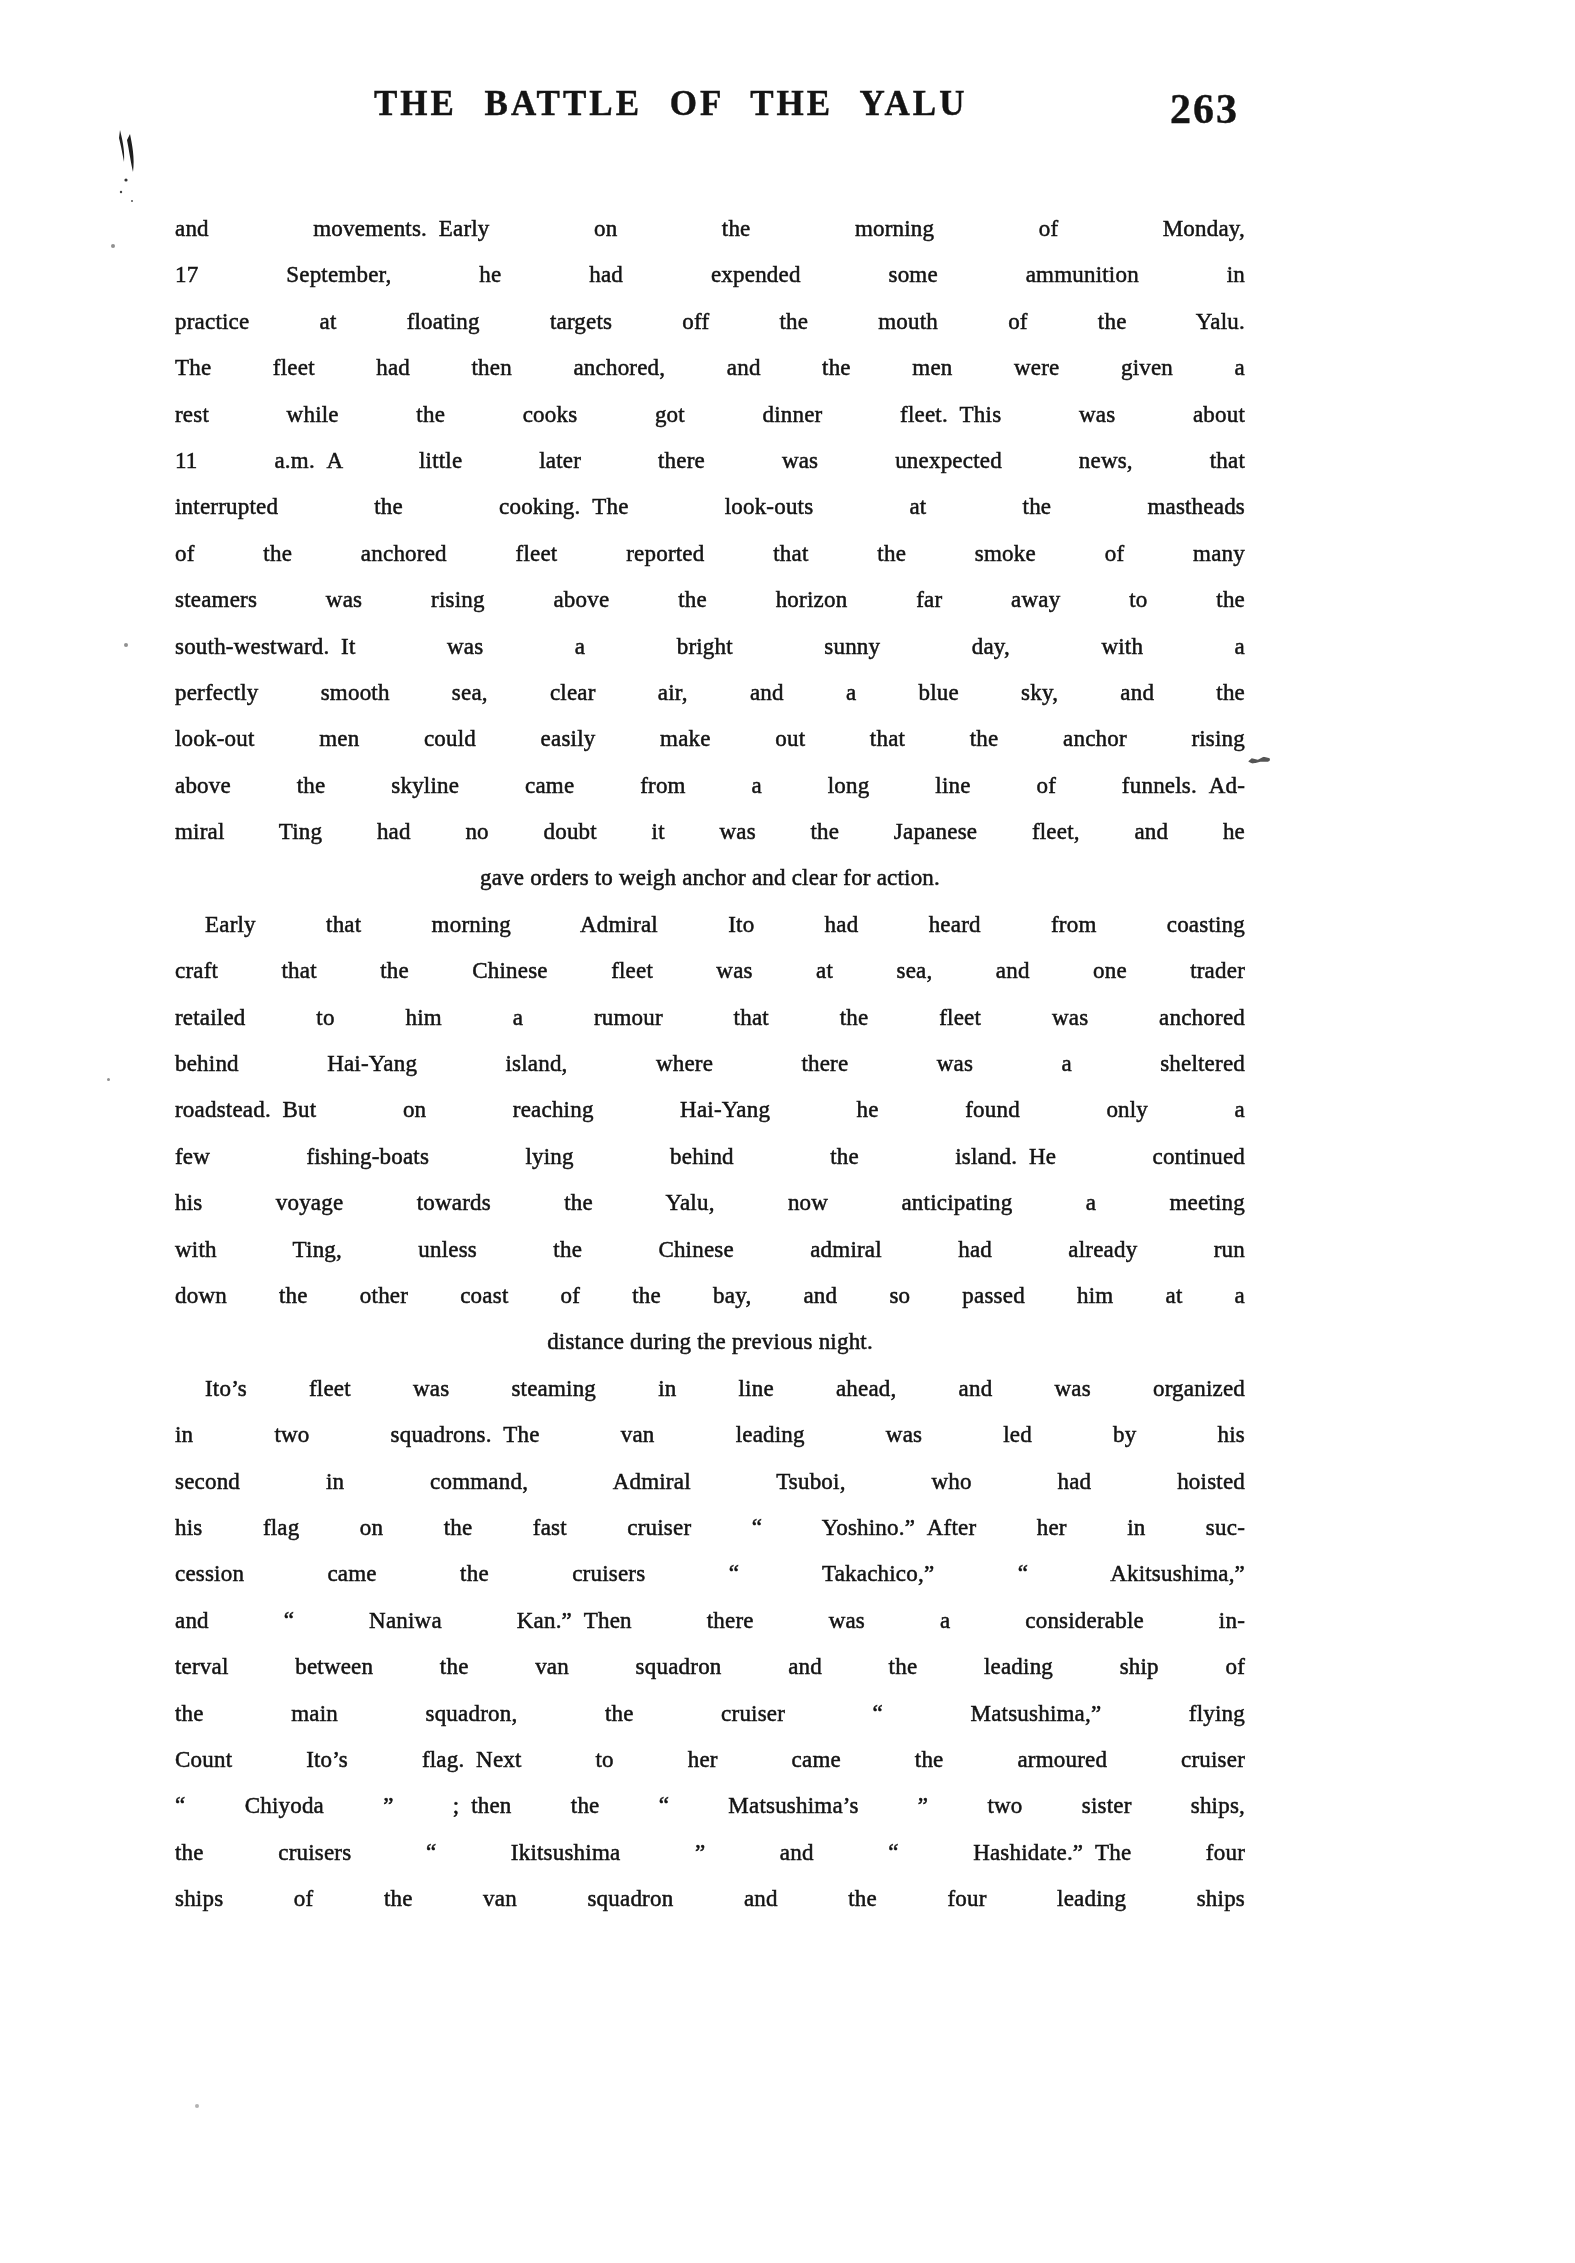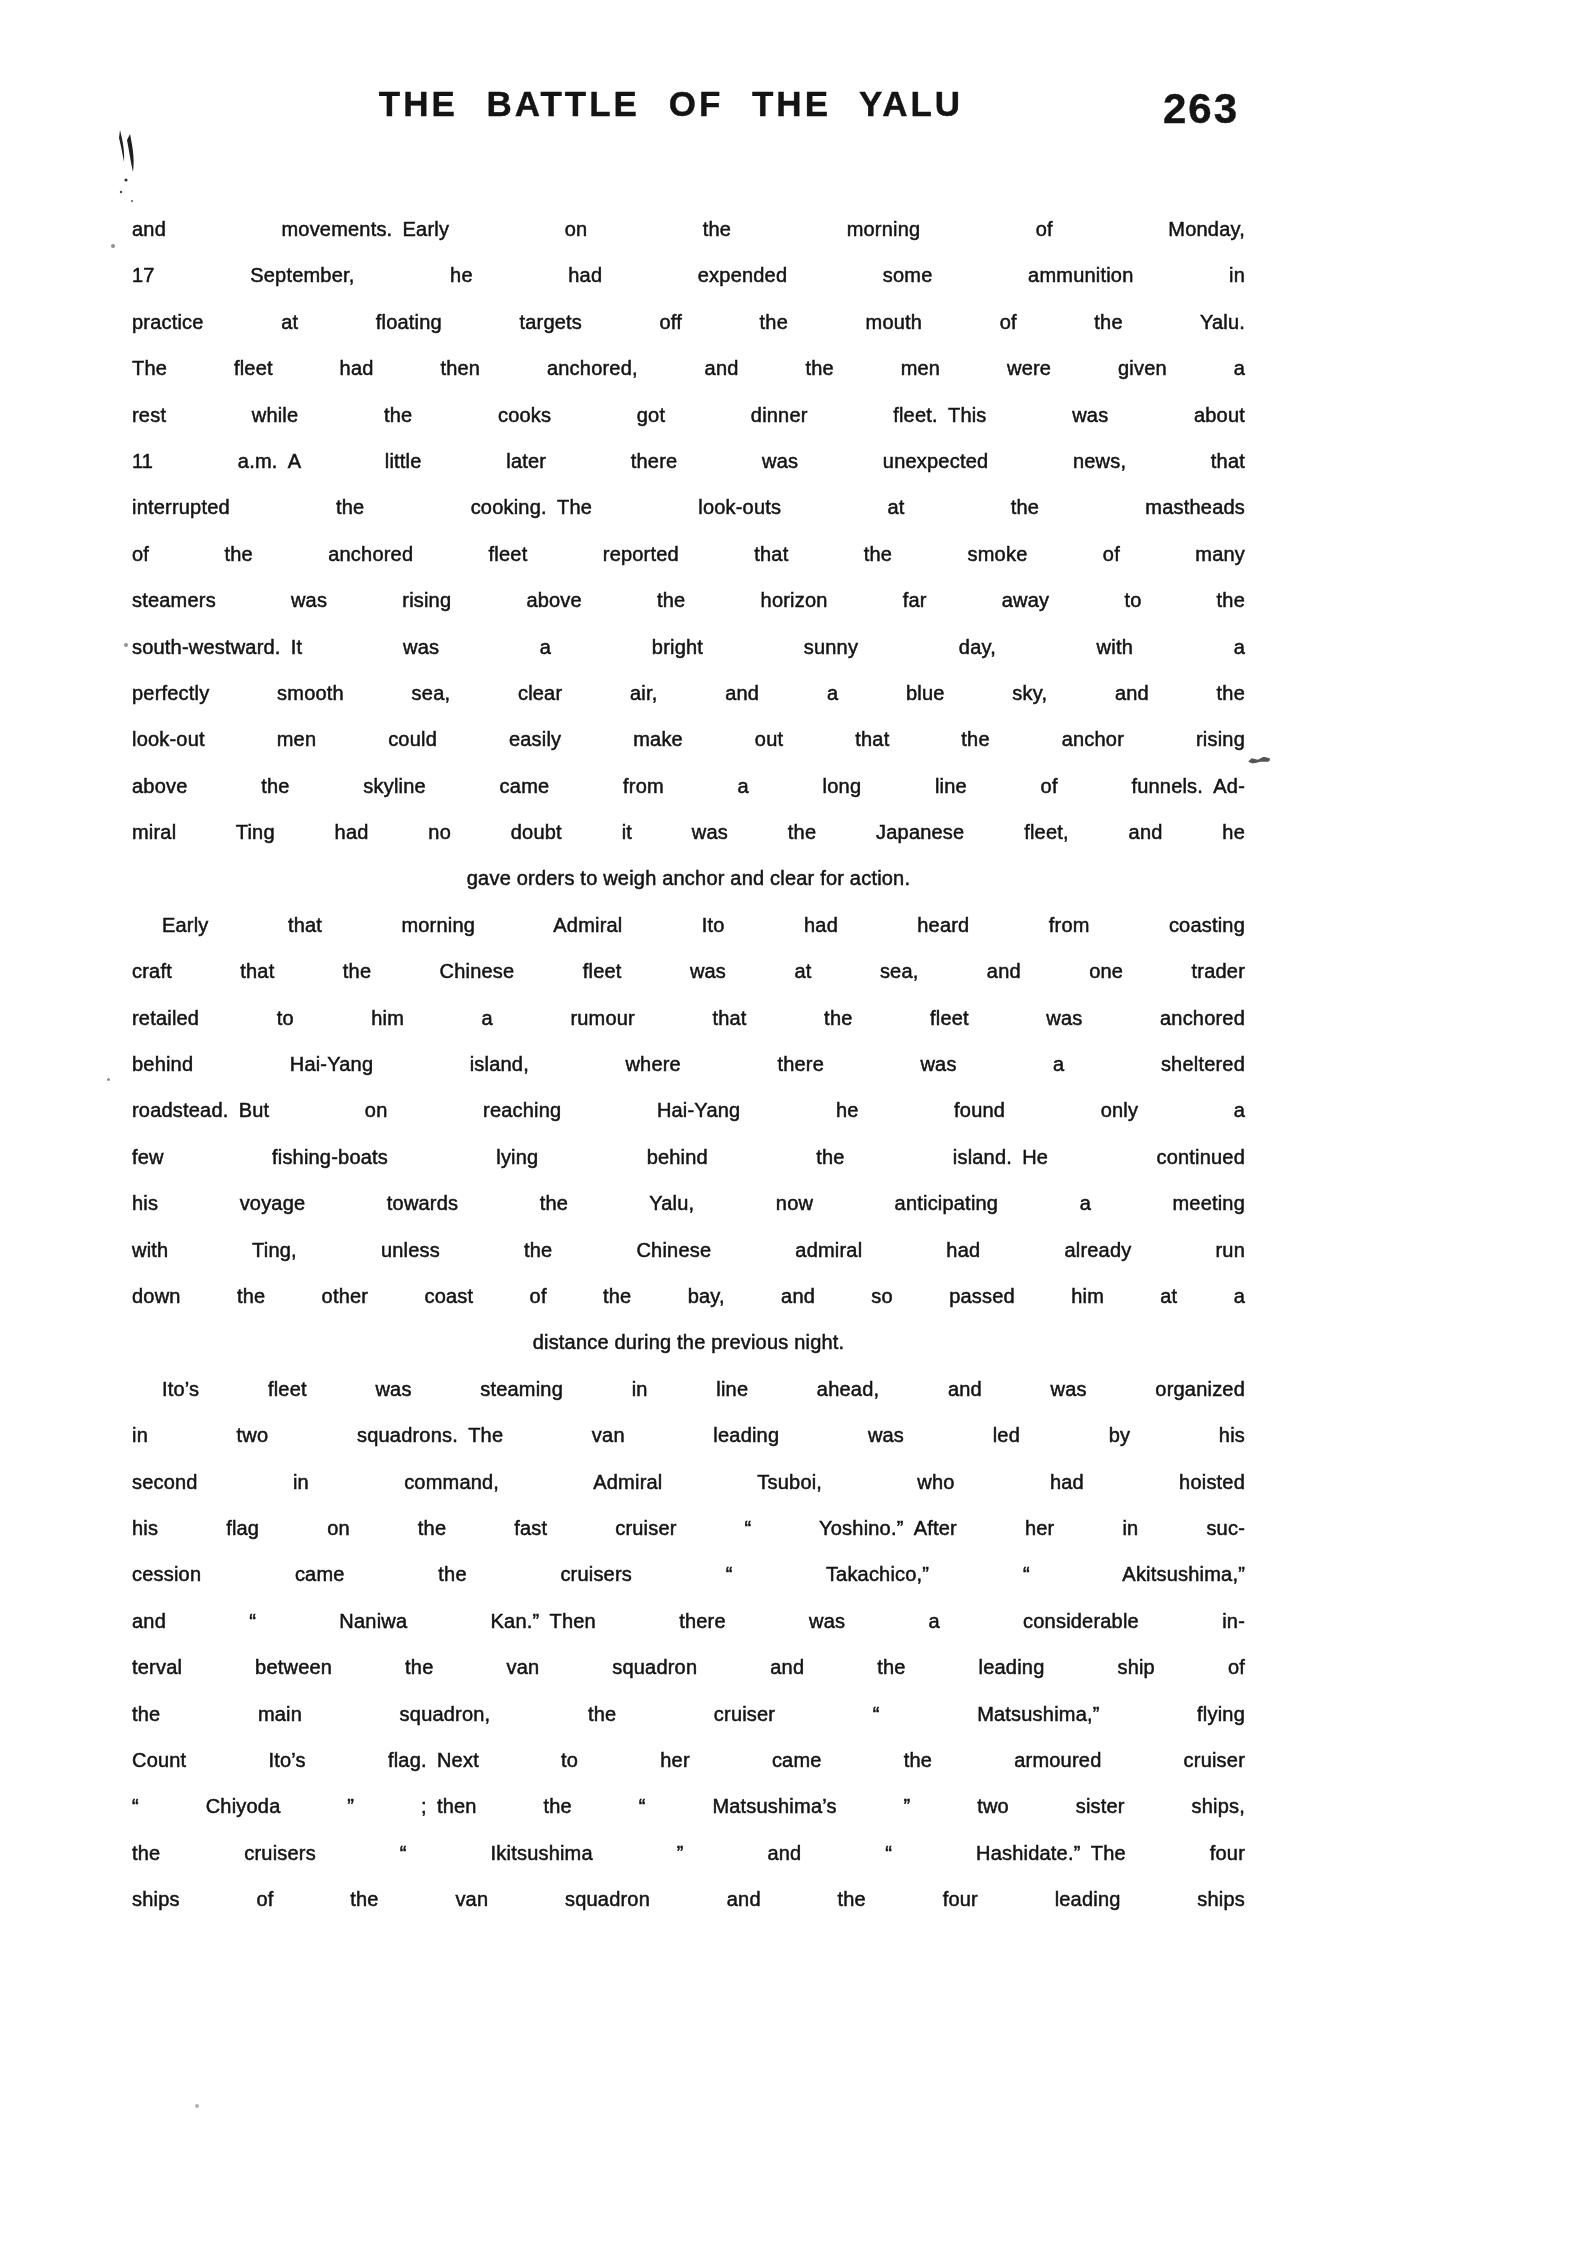--- a/index.html
+++ b/index.html
@@ -8,21 +8,21 @@
     background: #ffffff;
     width: 1575px;
     height: 2263px;
     overflow: hidden;
   }
   .page {
     position: relative;
     width: 1575px;
     height: 2263px;
     background: #ffffff;
-    font-family: Liberation Sans, sans-serif;
+    font-family: Liberation Serif, serif;
     color: #141414;
   }
   
   .header {
     position: absolute;
     top: 84px;
     left: 132px;
     width: 1113px;
     height: 48px;
   }
@@ -49,22 +49,23 @@
   
   .text-block {
     position: absolute;
     top: 206px;
     left: 132px;
     width: 1113px;
   }
   .line {
     height: 46.4px;
     line-height: 46.4px;
-    font-size: 20px;
+    font-size: 23px;
     letter-spacing: 0.2px;
+    margin-left: 43px;
     -webkit-text-stroke: 0.5px #141414;
   }
   .line.j  { text-align: justify; text-align-last: justify; }
   .line.nj { text-align: center; }
   .line.indent { padding-left: 30px; }
   
   .artifact { position: absolute; pointer-events: none; }
   .smudge-svg { position: absolute; left: 112px; top: 128px; }
   .dot {
     position: absolute;

